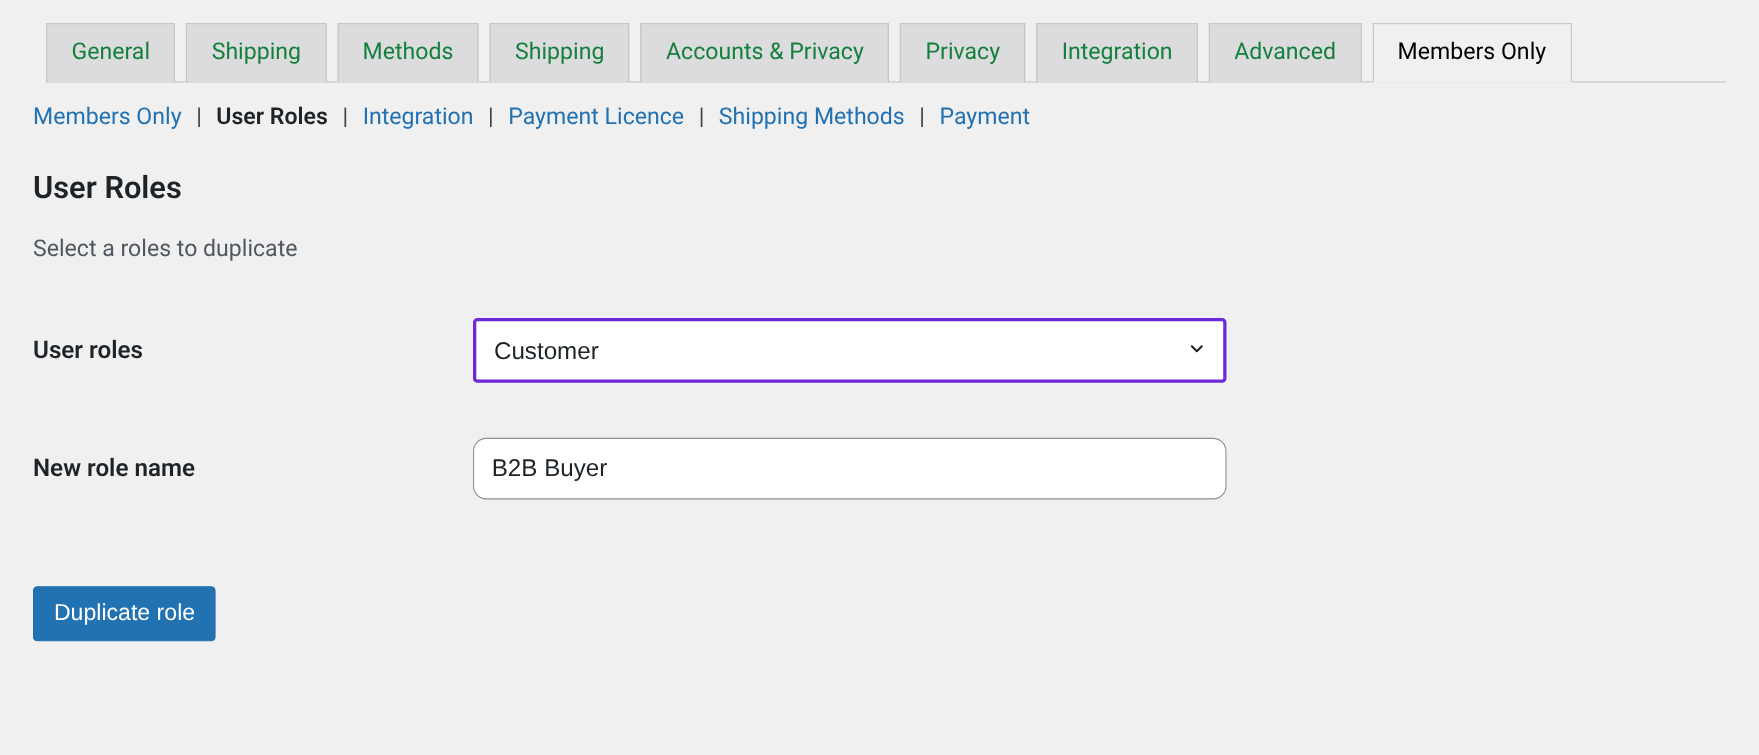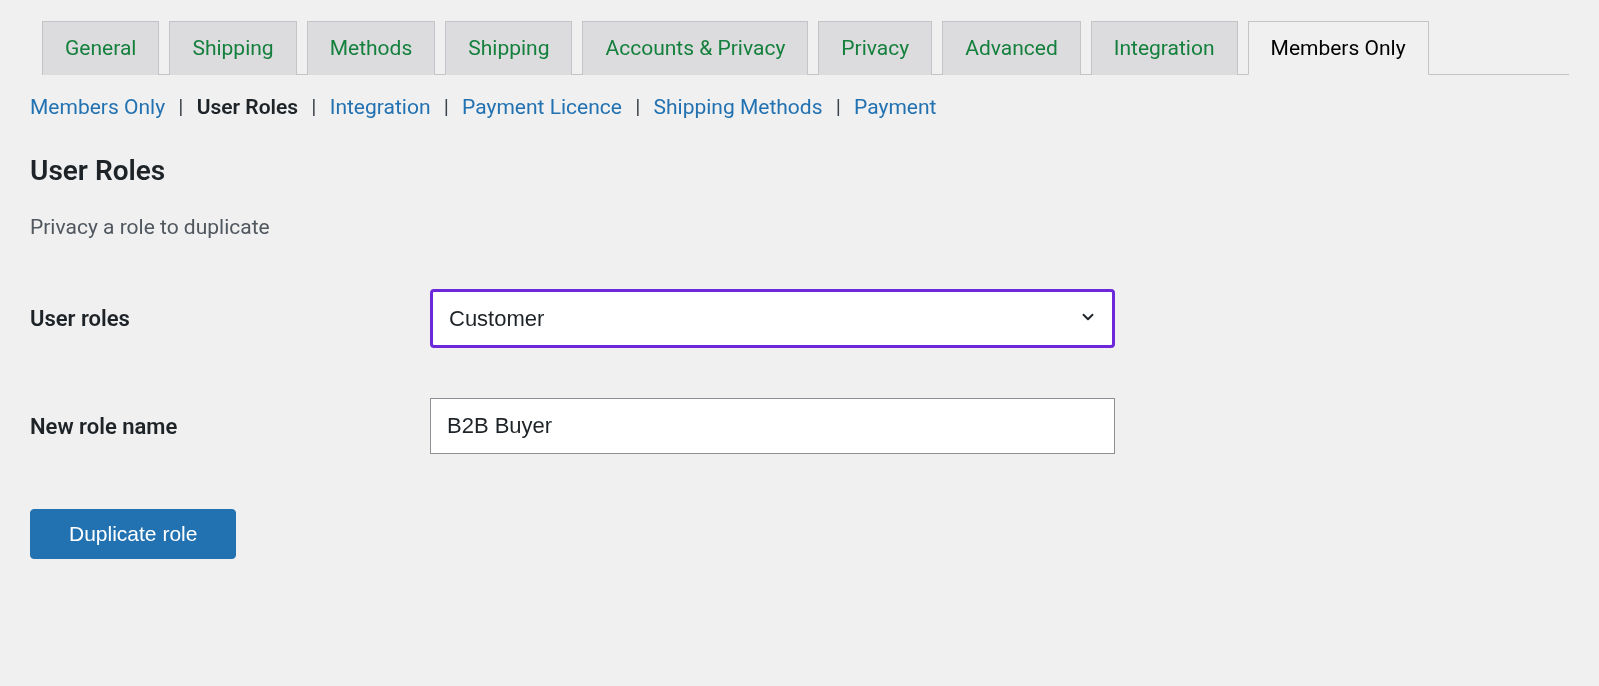--- a/index.html
+++ b/index.html
@@ -103,69 +103,70 @@
       right: 18px;
       top: 50%;
       transform: translateY(-50%);
       pointer-events: none;
     }
     .text-input {
       width: 685px;
       padding: 14px 16px;
       font-size: 22px;
       border: 1px solid #8c8f94;
-      border-radius: 0;
+      border-radius: 12px;
       background-color: #fff;
       color: #1d2327;
     }
     .submit-area {
       margin-top: 55px;
     }
     .primary-button {
       background-color: #2271b1;
       color: #fff;
       border: 1px solid #2271b1;
-      padding: 12px 38px;
+      padding: 12px 18px;
       font-size: 21px;
       border-radius: 4px;
       cursor: pointer;
+      margin-top: 24px;
     }
   </style>
 </head>
 <body>
 
 <div class="container">
   <div class="tabs-nav">
     <div class="tab">General</div>
     <div class="tab">Shipping</div>
     <div class="tab">Methods</div>
     <div class="tab">Shipping</div>
     <div class="tab">Accounts &amp; Privacy</div>
     <div class="tab">Privacy</div>
+    <div class="tab">Integration</div>
     <div class="tab">Advanced</div>
-    <div class="tab">Integration</div>
     <div class="tab active">Members Only</div>
   </div>
 
   <div class="subnav">
     <a class="subnav-item">Members Only</a>
     <span class="subnav-sep">|</span>
     <a class="subnav-item active">User Roles</a>
     <span class="subnav-sep">|</span>
     <a class="subnav-item">Integration</a>
     <span class="subnav-sep">|</span>
     <a class="subnav-item">Payment Licence</a>
     <span class="subnav-sep">|</span>
     <a class="subnav-item">Shipping Methods</a>
     <span class="subnav-sep">|</span>
     <a class="subnav-item">Payment</a>
   </div>
 
   <h2 class="page-title">User Roles</h2>
-  <p class="description">Privacy a role to duplicate</p>
+  <p class="description">Select a roles to duplicate</p>
 
   <div class="form-table">
     <div class="form-row">
       <label class="form-label">User roles</label>
       <div class="select-wrapper">
         <select class="select-input">
           <option>Customer</option>
         </select>
         <span class="chevron">
           <svg width="18" height="18" viewBox="0 0 24 24" fill="none" stroke="#1d2327" stroke-width="2.5" stroke-linecap="round" stroke-linejoin="round">

